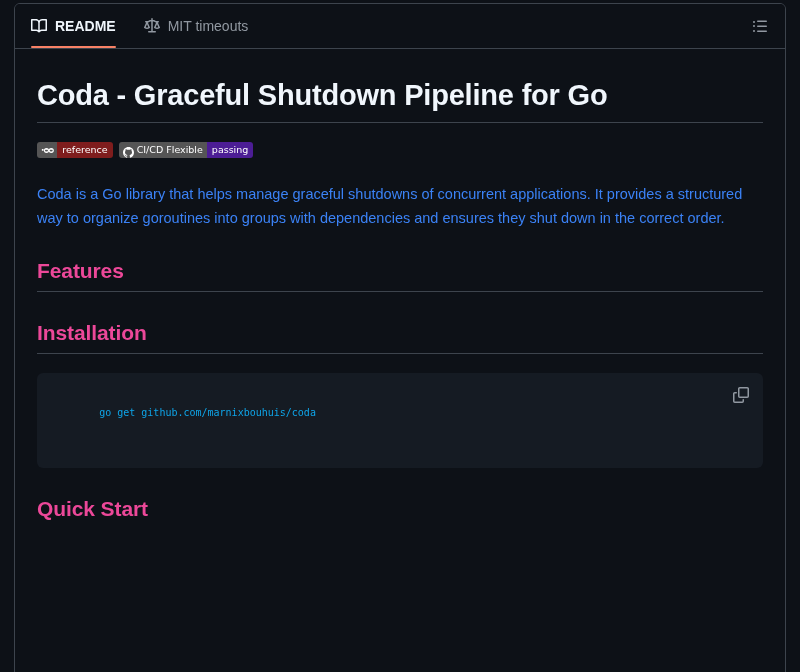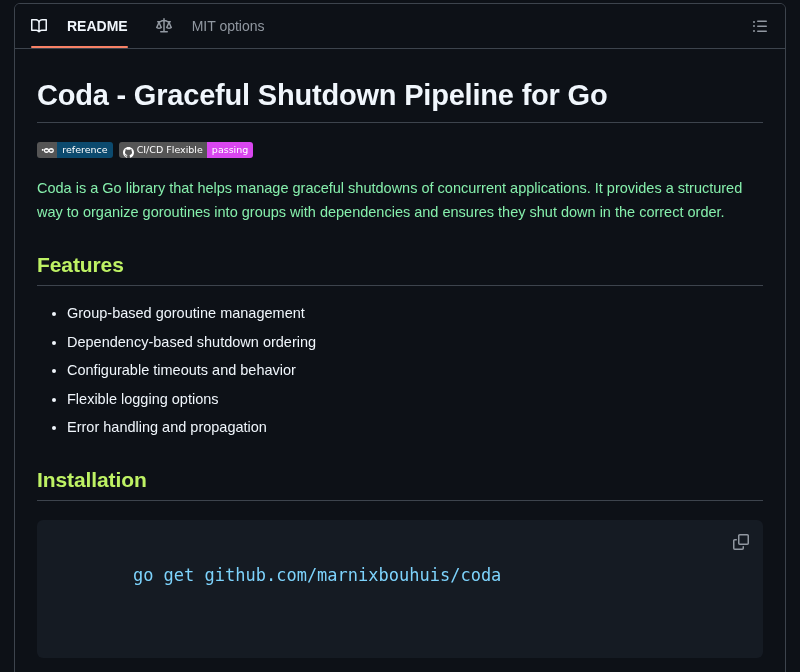--- a/index.html
+++ b/index.html
@@ -33,21 +33,21 @@
     height: 45px;
     border-bottom: 1px solid #3d444d;
     display: flex;
     align-items: center;
     padding: 0 10px 0 2px;
     background: #0d1117;
   }
   .tabs { display: flex; align-items: center; }
   .tab {
     display: flex; align-items: center;
-    gap: 20px;
+    gap: 8px;
     padding: 12px 14px 13px 14px;
     font-size: 14px;
     color: #9198a1;
     cursor: pointer;
     position: relative;
     white-space: nowrap;
   }
   .tab.active { color: #f0f6fc; font-weight: bold; }
   .tab.active::after {
     content: "";
@@ -116,28 +116,28 @@
   }
   .badge .go-glyph {
     font-family: "DejaVu Sans", sans-serif;
     font-size: 9px;
     font-weight: bold;
     letter-spacing: -1px;
   }
   p.desc {
     font-size: 14.5px;
     line-height: 1.62;
-    color: #86efac;
-    margin-top: 19px;
+    color: #3b82f6;
+    margin-top: 25px;
     max-width: 730px;
   }
   h2.section {
     font-size: 21px;
     font-weight: bold;
-    color: #bef264;
+    color: #ec4899;
     margin-top: 29px;
     padding-bottom: 8px;
     letter-spacing: -0.1px;
   }
   ul.features {
     margin: 16px 0 0 0;
     padding-left: 30px;
   }
   ul.features li {
     font-size: 14.5px;
@@ -148,23 +148,23 @@
   }
   ul.features li::marker { color: #f0f6fc; }
 
   .codeblock {
     position: relative;
     margin-top: 19px;
     background: #151b23;
     border-radius: 6px;
     padding: 16px 44px 16px 14px;
     font-family: "DejaVu Sans Mono", monospace;
-    font-size: 17px;
+    font-size: 10px;
     line-height: 1.56;
-    color: #7dd3fc;
+    color: #0ea5e9;
     white-space: pre;
     overflow: hidden;
   }
   .copy-btn {
     position: absolute;
     top: 8px; right: 8px;
     width: 28px; height: 28px;
     display: flex; align-items: center; justify-content: center;
     color: #9198a1;
     border-radius: 6px;
@@ -188,21 +188,21 @@
           </span>
           <span>README</span>
         </div>
 
         <div class="tab">
           <span>
             <svg width="16" height="16" viewBox="0 0 16 16" fill="currentColor">
               <path d="M8.75.75V2h.985c.304 0 .603.08.867.231l1.29.736c.038.022.08.033.124.033h2.234a.75.75 0 0 1 0 1.5h-.427l2.111 4.692a.75.75 0 0 1-.154.838l-.53-.53.529.531-.001.002-.002.002-.006.006-.006.005-.01.01-.045.04c-.21.176-.441.327-.686.45C14.556 10.78 13.88 11 13 11a4.498 4.498 0 0 1-2.023-.454 3.544 3.544 0 0 1-.686-.45l-.045-.04-.016-.015-.006-.006-.004-.004v-.001a.75.75 0 0 1-.154-.838L12.178 4.5h-.162c-.305 0-.604-.079-.868-.231l-1.29-.736a.245.245 0 0 0-.124-.033H8.75V13h2.5a.75.75 0 0 1 0 1.5h-6.5a.75.75 0 0 1 0-1.5h2.5V3.5h-.984a.245.245 0 0 0-.124.033l-1.289.737c-.265.15-.564.23-.869.23h-.162l2.112 4.692a.75.75 0 0 1-.154.838l-.53-.53.529.531-.001.002-.002.002-.006.006-.016.015-.045.04c-.21.176-.441.327-.686.45C4.556 10.78 3.88 11 3 11a4.498 4.498 0 0 1-2.023-.454 3.544 3.544 0 0 1-.686-.45l-.045-.04-.016-.015-.006-.006-.004-.004v-.001a.75.75 0 0 1-.154-.838L2.178 4.5H1.75a.75.75 0 0 1 0-1.5h2.234a.249.249 0 0 0 .125-.033l1.288-.737c.265-.15.564-.23.869-.23h.984V.75a.75.75 0 0 1 1.5 0Zm2.945 8.477c.285.135.718.273 1.305.273s1.02-.138 1.305-.273L13 6.327Zm-10 0c.285.135.718.273 1.305.273s1.02-.138 1.305-.273L3 6.327Z"></path>
             </svg>
           </span>
-          <span>MIT options</span>
+          <span>MIT timeouts</span>
         </div>
 
       </div>
 
       <div class="outline-btn">
         <svg width="16" height="16" viewBox="0 0 16 16" fill="currentColor">
           <path d="M5.75 2.5h8.5a.75.75 0 0 1 0 1.5h-8.5a.75.75 0 0 1 0-1.5Zm0 5h8.5a.75.75 0 0 1 0 1.5h-8.5a.75.75 0 0 1 0-1.5Zm0 5h8.5a.75.75 0 0 1 0 1.5h-8.5a.75.75 0 0 1 0-1.5ZM2 14a1 1 0 1 1 0-2 1 1 0 0 1 0 2Zm1-6a1 1 0 1 1-2 0 1 1 0 0 1 2 0Zm-1-3a1 1 0 1 1 0-2 1 1 0 0 1 0 2Z"></path>
         </svg>
       </div>
     </div>
@@ -211,48 +211,41 @@
 
       <h1 class="title">Coda - Graceful Shutdown Pipeline for Go</h1>
       <div class="rule"></div>
 
       <div class="badges">
 
         <a class="badge">
           <span class="left">
             <span class="go-glyph">∙ᴑᴑ</span>
           </span>
-          <span class="right" style="background:#0c4a6e">reference</span>
+          <span class="right" style="background:#7f1d1d">reference</span>
         </a>
 
         <a class="badge">
           <span class="left">
             <span>
               <svg width="11" height="11" viewBox="0 0 16 16" fill="#ffffff" style="display:block">
                 <path d="M8 0C3.58 0 0 3.58 0 8c0 3.54 2.29 6.53 5.47 7.59.4.07.55-.17.55-.38 0-.19-.01-.82-.01-1.49-2.01.37-2.53-.49-2.69-.94-.09-.23-.48-.94-.82-1.13-.28-.15-.68-.52-.01-.53.63-.01 1.08.58 1.23.82.72 1.21 1.87.87 2.33.66.07-.52.28-.87.51-1.07-1.78-.2-3.64-.89-3.64-3.95 0-.87.31-1.59.82-2.15-.08-.2-.36-1.02.08-2.12 0 0 .67-.21 2.2.82.64-.18 1.32-.27 2-.27s1.36.09 2 .27c1.53-1.04 2.2-.82 2.2-.82.44 1.1.16 1.92.08 2.12.51.56.82 1.27.82 2.15 0 3.07-1.87 3.75-3.65 3.95.29.25.54.73.54 1.48 0 1.07-.01 1.93-.01 2.2 0 .21.15.46.55.38A8.012 8.012 0 0 0 16 8c0-4.42-3.58-8-8-8Z"></path>
               </svg>
             </span>
             <span>CI/CD Flexible</span>
           </span>
-          <span class="right" style="background:#d946ef">passing</span>
+          <span class="right" style="background:#4c1d95">passing</span>
         </a>
 
       </div>
 
       <p class="desc">Coda is a Go library that helps manage graceful shutdowns of concurrent applications. It provides a structured way to organize goroutines into groups with dependencies and ensures they shut down in the correct order.</p>
 
       <h2 class="section">Features</h2>
       <div class="rule"></div>
-      <ul class="features">
-        <li>Group-based goroutine management</li>
-        <li>Dependency-based shutdown ordering</li>
-        <li>Configurable timeouts and behavior</li>
-        <li>Flexible logging options</li>
-        <li>Error handling and propagation</li>
-      </ul>
 
       <h2 class="section">Installation</h2>
       <div class="rule"></div>
       <div class="codeblock">
         <span>go get github.com/marnixbouhuis/coda</span>
         <span class="copy-btn">
           <svg width="16" height="16" viewBox="0 0 16 16" fill="currentColor">
             <path d="M0 6.75C0 5.784.784 5 1.75 5h1.5a.75.75 0 0 1 0 1.5h-1.5a.25.25 0 0 0-.25.25v7.5c0 .138.112.25.25.25h7.5a.25.25 0 0 0 .25-.25v-1.5a.75.75 0 0 1 1.5 0v1.5A1.75 1.75 0 0 1 9.25 16h-7.5A1.75 1.75 0 0 1 0 14.25Z"></path>
             <path d="M5 1.75C5 .784 5.784 0 6.75 0h7.5C15.216 0 16 .784 16 1.75v7.5A1.75 1.75 0 0 1 14.25 11h-7.5A1.75 1.75 0 0 1 5 9.25Zm1.75-.25a.25.25 0 0 0-.25.25v7.5c0 .138.112.25.25.25h7.5a.25.25 0 0 0 .25-.25v-7.5a.25.25 0 0 0-.25-.25Z"></path>
           </svg>

